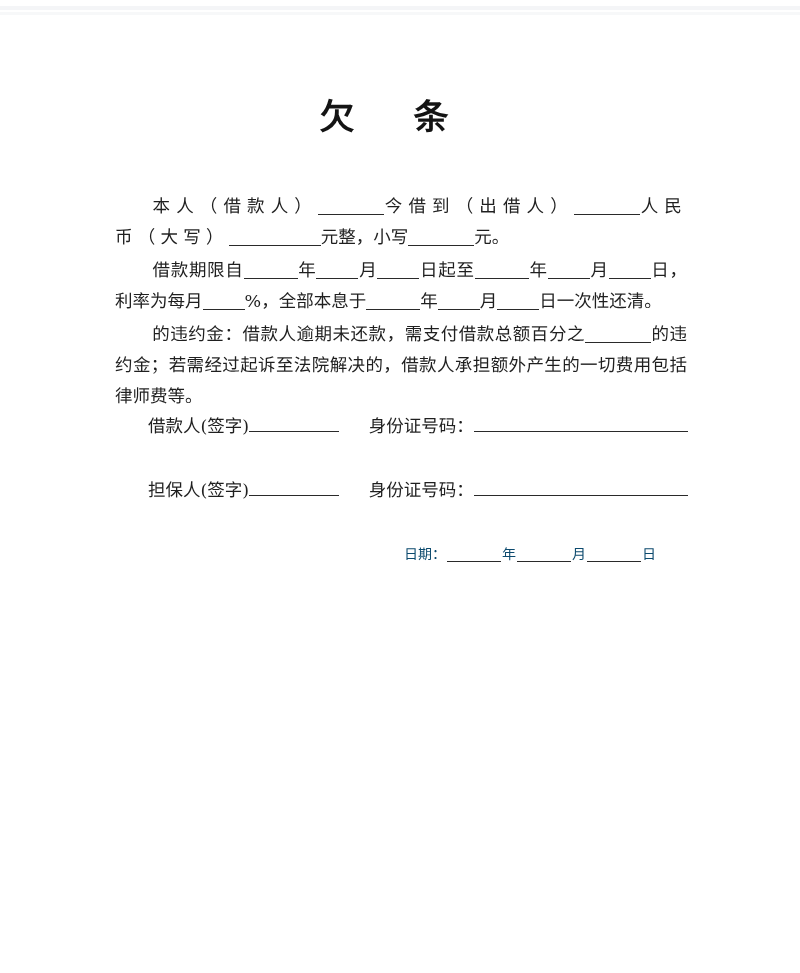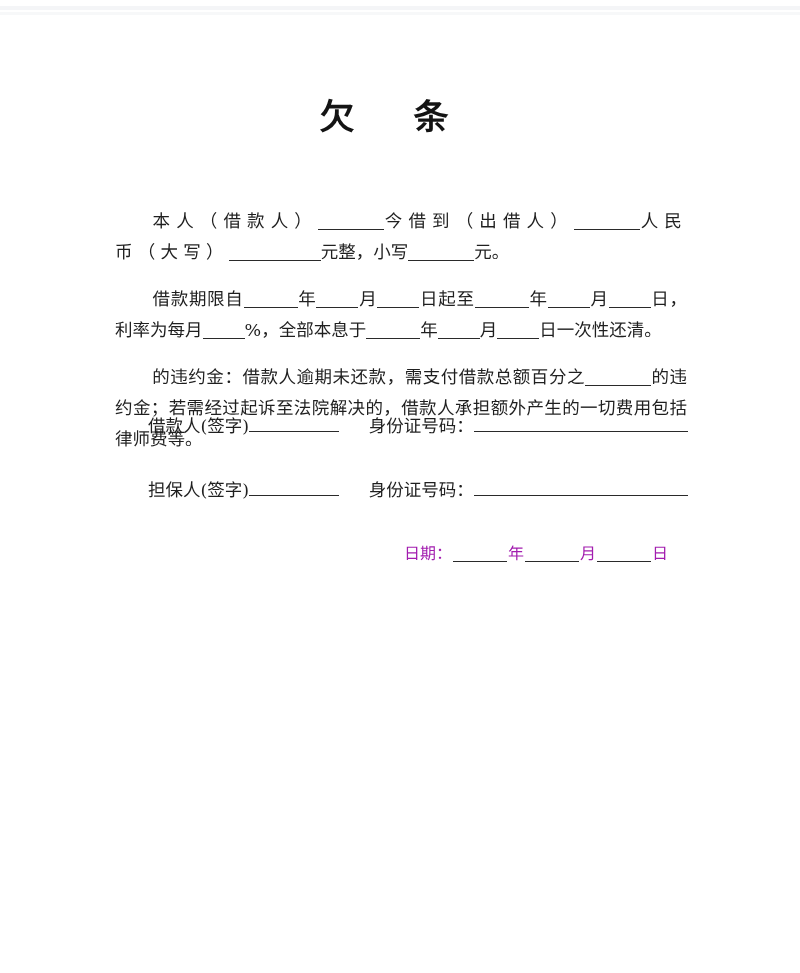--- a/index.html
+++ b/index.html
@@ -60,21 +60,21 @@
     position: absolute;
     top: 190px;
     left: 115px;
     width: 572px;
   }
 
   .para {
     font-size: 17.5px;
     line-height: 31px;
     color: #1f1f1f;
-    margin: 16px 0 2px 0;
+    margin: 1px 0 2px 0;
     text-align: justify;
     text-justify: inter-character;
   }
   .para .indent {
     display: inline-block;
     width: 2.1em;
   }
 
   
   .para.wide-first .seg-wide {
@@ -118,23 +118,23 @@
   }
   .sig-line.name { width: 94px; }
   .sig-gap { width: 30px; flex: 0 0 30px; }
   .sig-line.idnum { width: 225px; }
 
   
   .date-row {
     position: absolute;
     top: 541px;
     left: 404px;
-    font-size: 16px;
+    font-size: 14px;
     line-height: 26px;
-    color: #a21caf;
+    color: #0c4a6e;
     white-space: nowrap;
   }
   .date-row .blank { margin: 0 1px; }
 </style>
 </head>
 <body>
 
 <div class="page">
 
   <div class="scan-band"></div>

